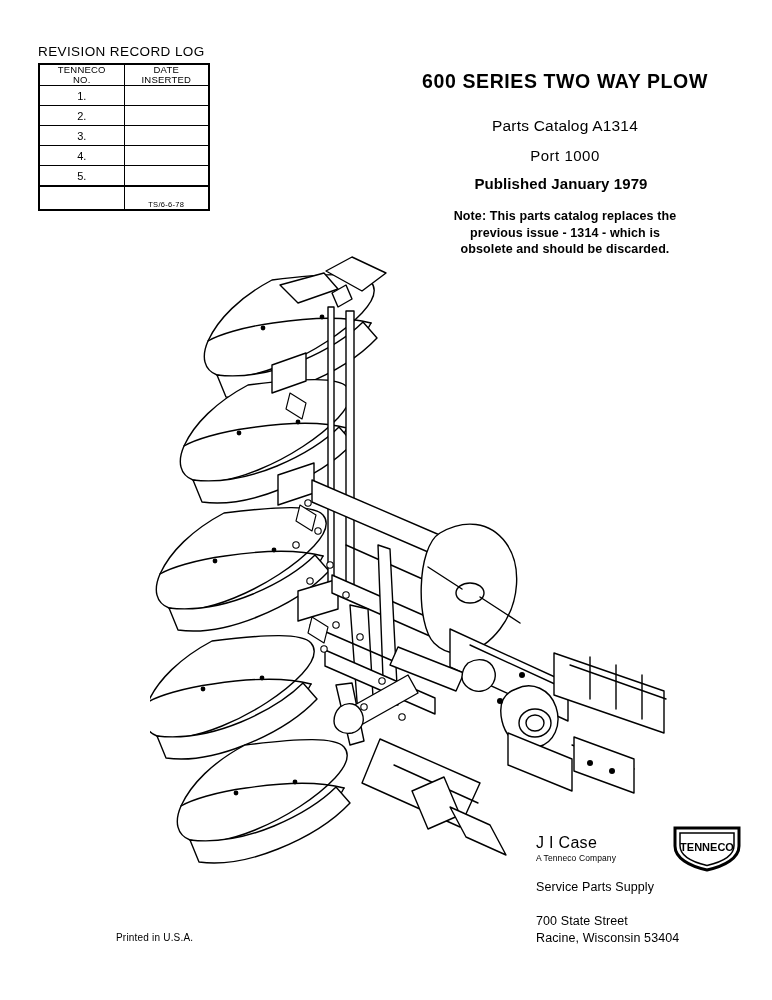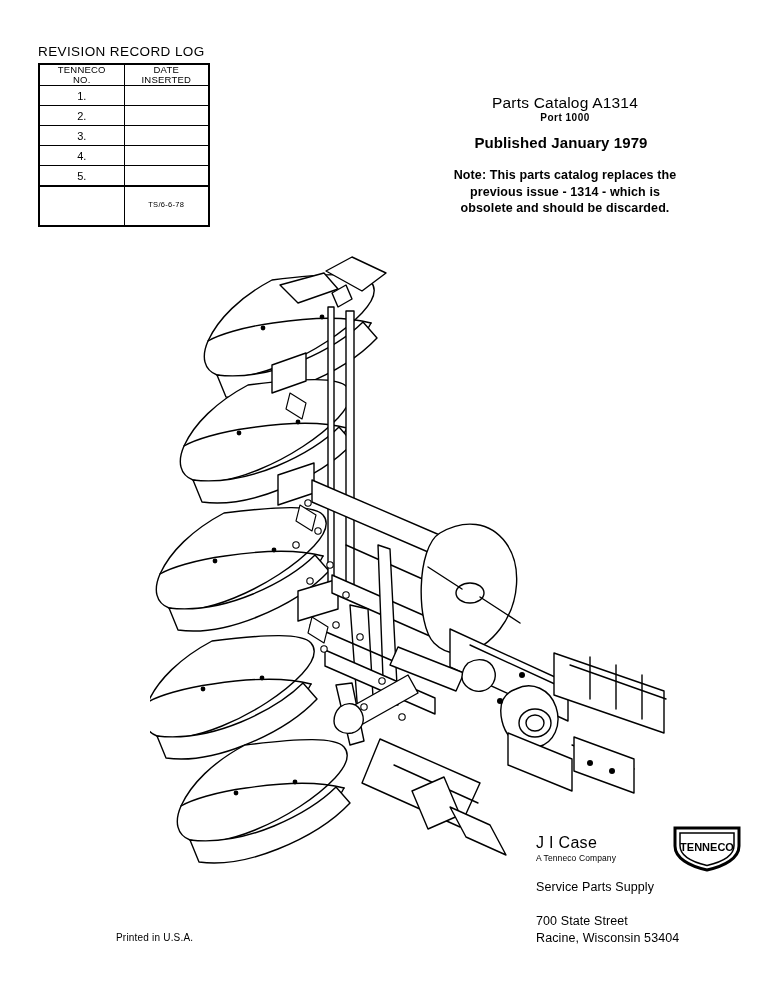--- a/index.html
+++ b/index.html
@@ -71,21 +71,21 @@
     padding-left: 0;
   }
   .rt-foot td {
     height: 22px;
     font-size: 7.5px;
     vertical-align: bottom;
     text-align: center;
   }
   .rt-foot td.num { border-right: 1px solid #000; }
   .rt-foot td.date {
-    padding-bottom: 16px;
+    padding-bottom: 0;
     letter-spacing: 0.3px;
   }
   .thickline { border-bottom: 2px solid #000 !important; }
 
   
   .header {
     position: absolute;
     left: 390px;
     top: 70px;
     width: 350px;
@@ -97,22 +97,23 @@
     letter-spacing: 0.6px;
     font-family: "Liberation Sans", sans-serif;
   }
   .h-sub {
     font-size: 15.5px;
     font-weight: normal;
     margin-top: 24px;
     letter-spacing: 0.2px;
   }
   .h-part {
-    font-size: 10px;
-    font-weight: bold;
+    font-size: 15px;
+    font-weight: normal;
+    margin-top: 12px;
     letter-spacing: 0.5px;
   }
   .h-pub {
     font-size: 15px;
     font-weight: bold;
     margin-top: 11px;
     letter-spacing: 0.1px;
     margin-right: 8px;
   }
   .h-note {
@@ -224,20 +225,21 @@
       </tr>
       <tr class="rt-foot">
         <td class="num"></td>
         <td class="date">TS/6-6-78</td>
       </tr>
     </tbody>
       </table>
   </div>
 
   <div class="header">
+    <div class="h-title">600 SERIES TWO WAY PLOW</div>
     <div class="h-sub">Parts Catalog A1314</div>
     <div class="h-part">Port   1000</div>
     <div class="h-pub">Published January 1979</div>
     <div class="h-note">
       <span class="l2">Note: This parts catalog replaces the</span>
       <span class="l2">previous issue - 1314 - which is</span>
       <span class="l2">obsolete and should be discarded.</span>
     </div>
   </div>
 

